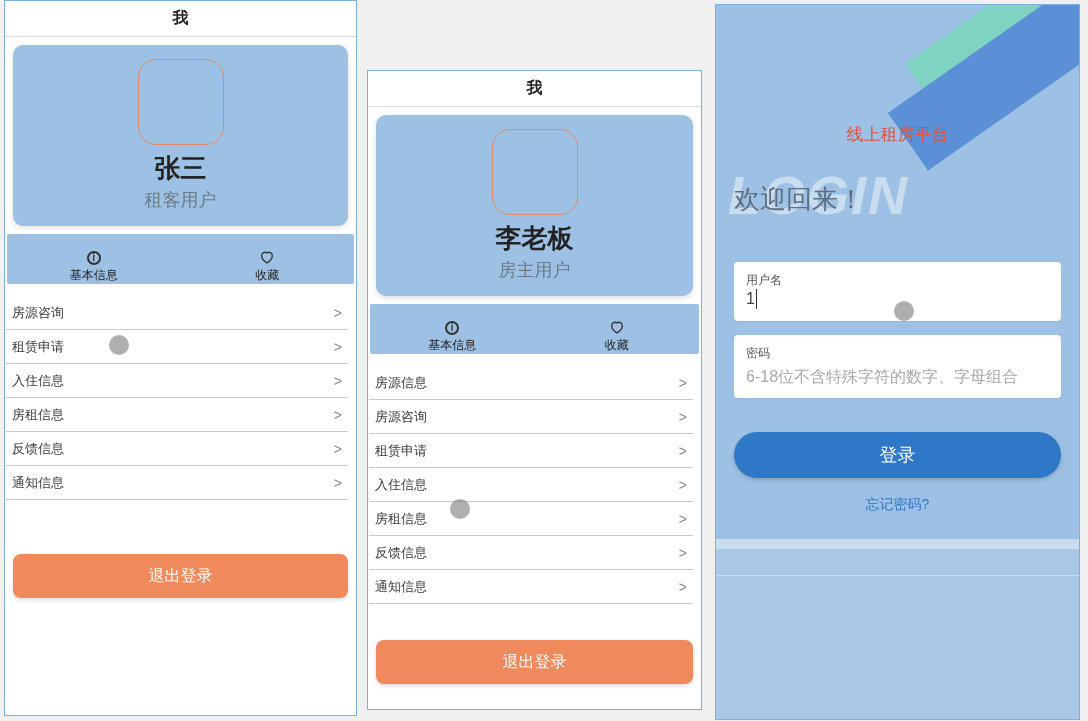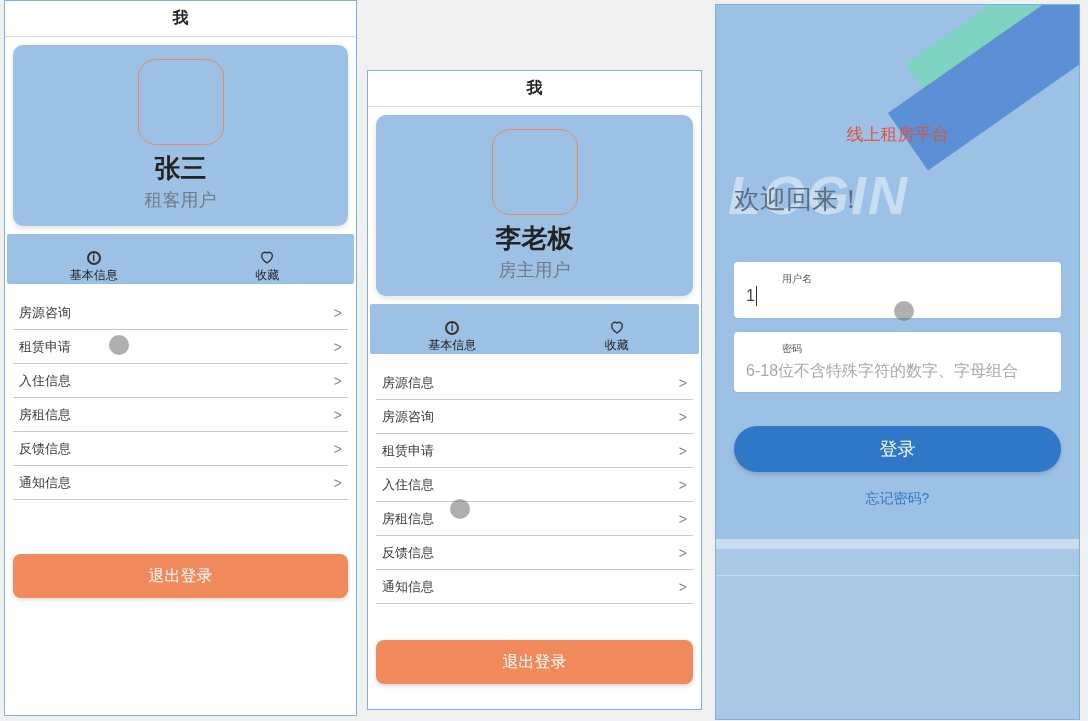--- a/index.html
+++ b/index.html
@@ -17,42 +17,42 @@
     .avatar { width:86px; height:86px; border:1px solid #e08b6a; border-radius:18px; background:#9dc1e4; }
     .uname { margin-top:6px; font-size:26px; font-weight:700; color:#222; }
     .urole { margin-top:2px; font-size:18px; color:#6d7b89; }
     .tabs { margin:6px 2px 0 2px; background:#9dc1e4; display:flex; height:50px; border-radius:2px; }
     .tab  { flex:1; display:flex; flex-direction:column; align-items:center; justify-content:flex-end; gap:2px; cursor:pointer; }
     .tab .ic { width:14px; height:14px; border:2px solid #333; border-radius:50%; position:relative; }
     .tab .ic.info::after{content:"i";position:absolute;left:50%;top:50%;transform:translate(-50%,-52%);font-size:10px;font-weight:700;color:#333;}
     .tab .ic.heart{border:none;width:16px;height:16px;}
     .tab .ic.heart svg{display:block;}
     .tab span { font-size:12px; color:#222; }
-    .list { margin:12px 8px 0 8px; background:#fff; }
+    .list { margin:12px 8px 0 1px; background:#fff; }
     .li { display:flex; justify-content:space-between; align-items:center; height:34px; border-bottom:1px solid #c9c9c9; padding:0 6px; cursor:pointer; }
     .li .lbl { font-size:13px; color:#3a3a3a; }
     .li .chev{ color:#888; font-size:14px; }
     .spacer-a { height:46px; }
     .spacer-b { height:28px; }
     .logout { margin:8px; height:44px; border-radius:8px; background:#f08a5d; color:#fff; display:flex; align-items:center; justify-content:center; font-size:16px; cursor:pointer; box-shadow:0 2px 4px rgba(0,0,0,.15); }
 
     .touch { position:absolute; width:20px; height:20px; border-radius:50%; background:rgba(110,110,110,.55); pointer-events:none; }
 
     
     .phone.c { display:flex; flex-direction:column; }
     .cbg { position:absolute; inset:0; overflow:hidden; background:#9dc1e4; }
     .cbg .band1 { position:absolute; right:-140px; top:-40px; width:320px; height:80px; background:#7fd3c2; transform:rotate(-35deg); }
     .cbg .band2 { position:absolute; right:-120px; top:10px;  width:320px; height:70px; background:#5b8fd6; transform:rotate(-35deg); }
     .cfg { position:relative; padding:0 18px; }
     .brand { text-align:center; color:#e0513e; font-size:17px; margin-top:118px; font-weight:500; }
     .welcome-wrap { position:relative; margin-top:24px; height:78px; }
     .loginword { position:absolute; left:-6px; top:-6px; font-size:54px; font-weight:700; color:rgba(255,255,255,.45); letter-spacing:2px;font-style:italic; }
     .welcome   { position:relative; font-size:26px; color:#5f6f80; padding-top:12px; }
     .field { background:#fff; border-radius:4px; padding:10px 12px 12px 12px; margin-top:14px; box-shadow:0 1px 2px rgba(0,0,0,.06); }
-    .field .flabel { font-size:10px; color:#555;margin-left:36px; }
+    .field .flabel { font-size:12px; color:#555; }
     .field input { width:100%; border:none; outline:none; font-size:16px; color:#444; margin-top:6px; background:transparent; }
     .field input::placeholder { color:#a9a9a9; }
     .loginbtn { margin-top:34px; height:46px; border-radius:24px; background:#2f77c7; color:#fff; display:flex; align-items:center; justify-content:center; font-size:18px; cursor:pointer; box-shadow:0 2px 4px rgba(0,0,0,.18); }
     .forgot { text-align:center; margin-top:18px; color:#2f77c7; font-size:14px; cursor:pointer; }
     .cfoot { position:absolute; left:0; right:0; bottom:0; height:180px; background:linear-gradient(#a8c8e6,#a8c8e6); }
     .cfoot::before{content:"";position:absolute;left:0;right:0;top:0;height:10px;background:#c9ddef;}
     .cfoot::after {content:"";position:absolute;left:0;right:0;top:36px;height:1px;background:#c9ddef;}
     .caret { display:inline-block; width:1px; height:20px; background:#333; vertical-align:middle; margin-left:1px; }
   </style>
 </head>

